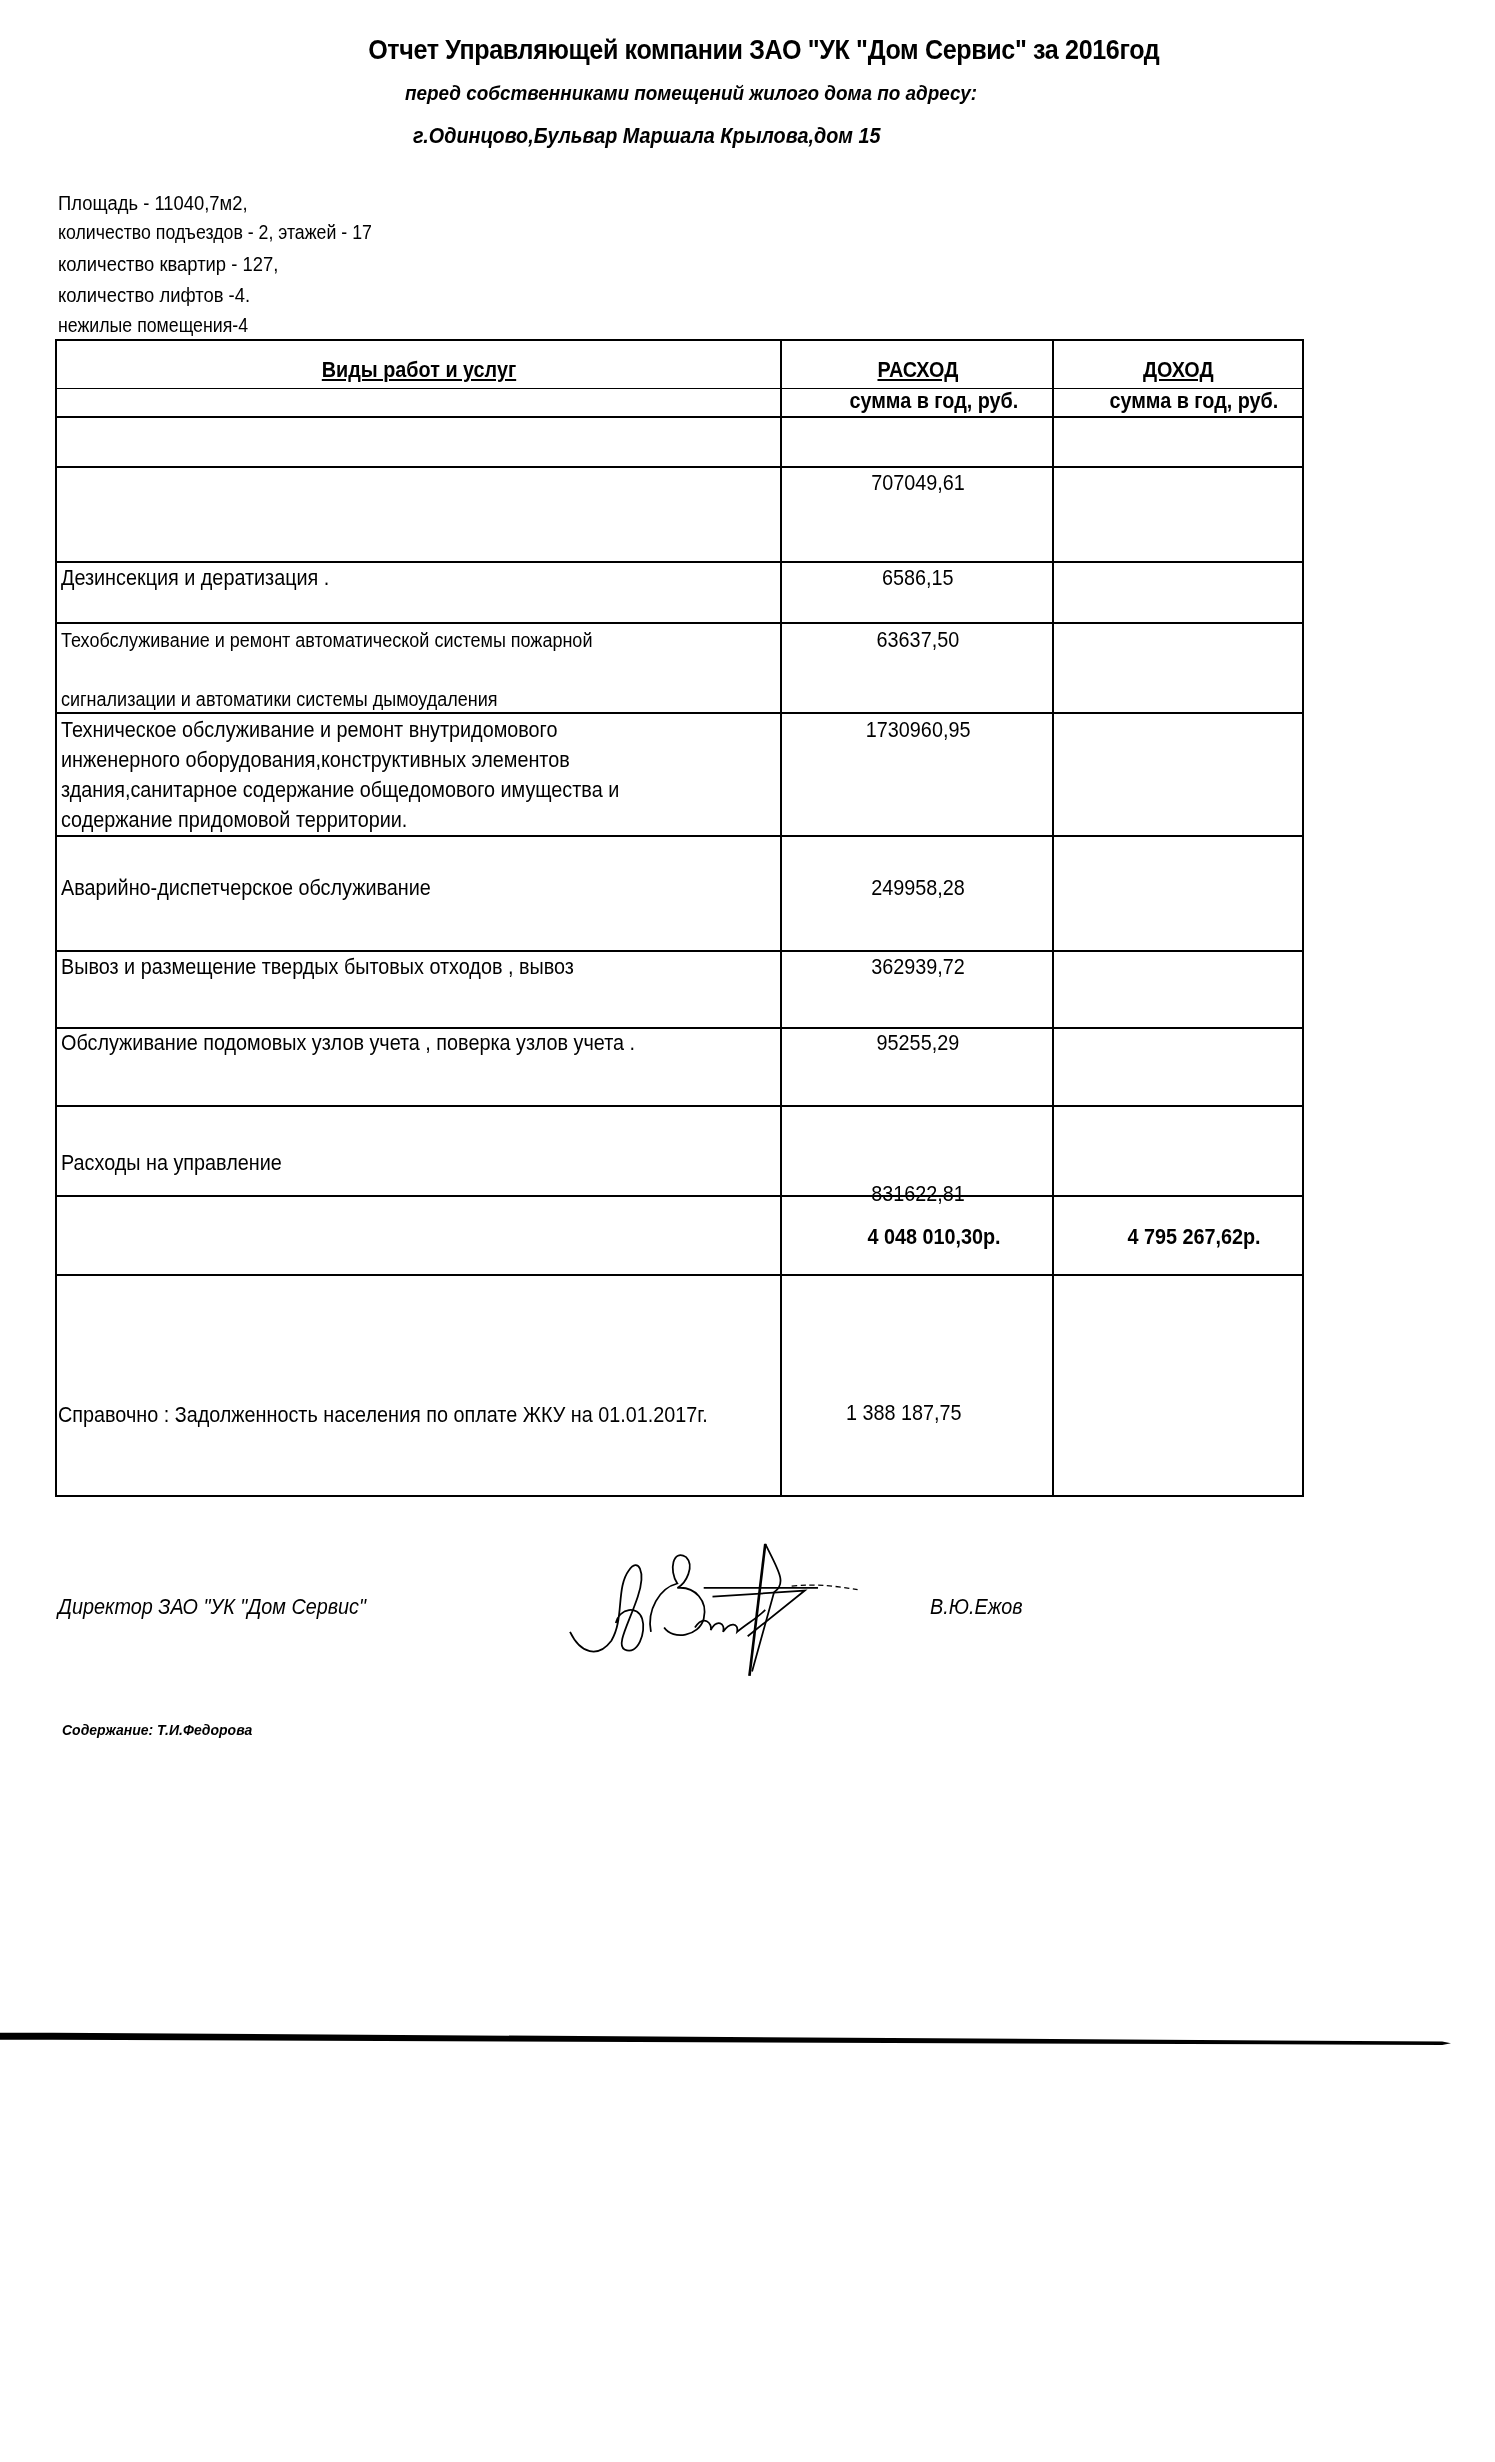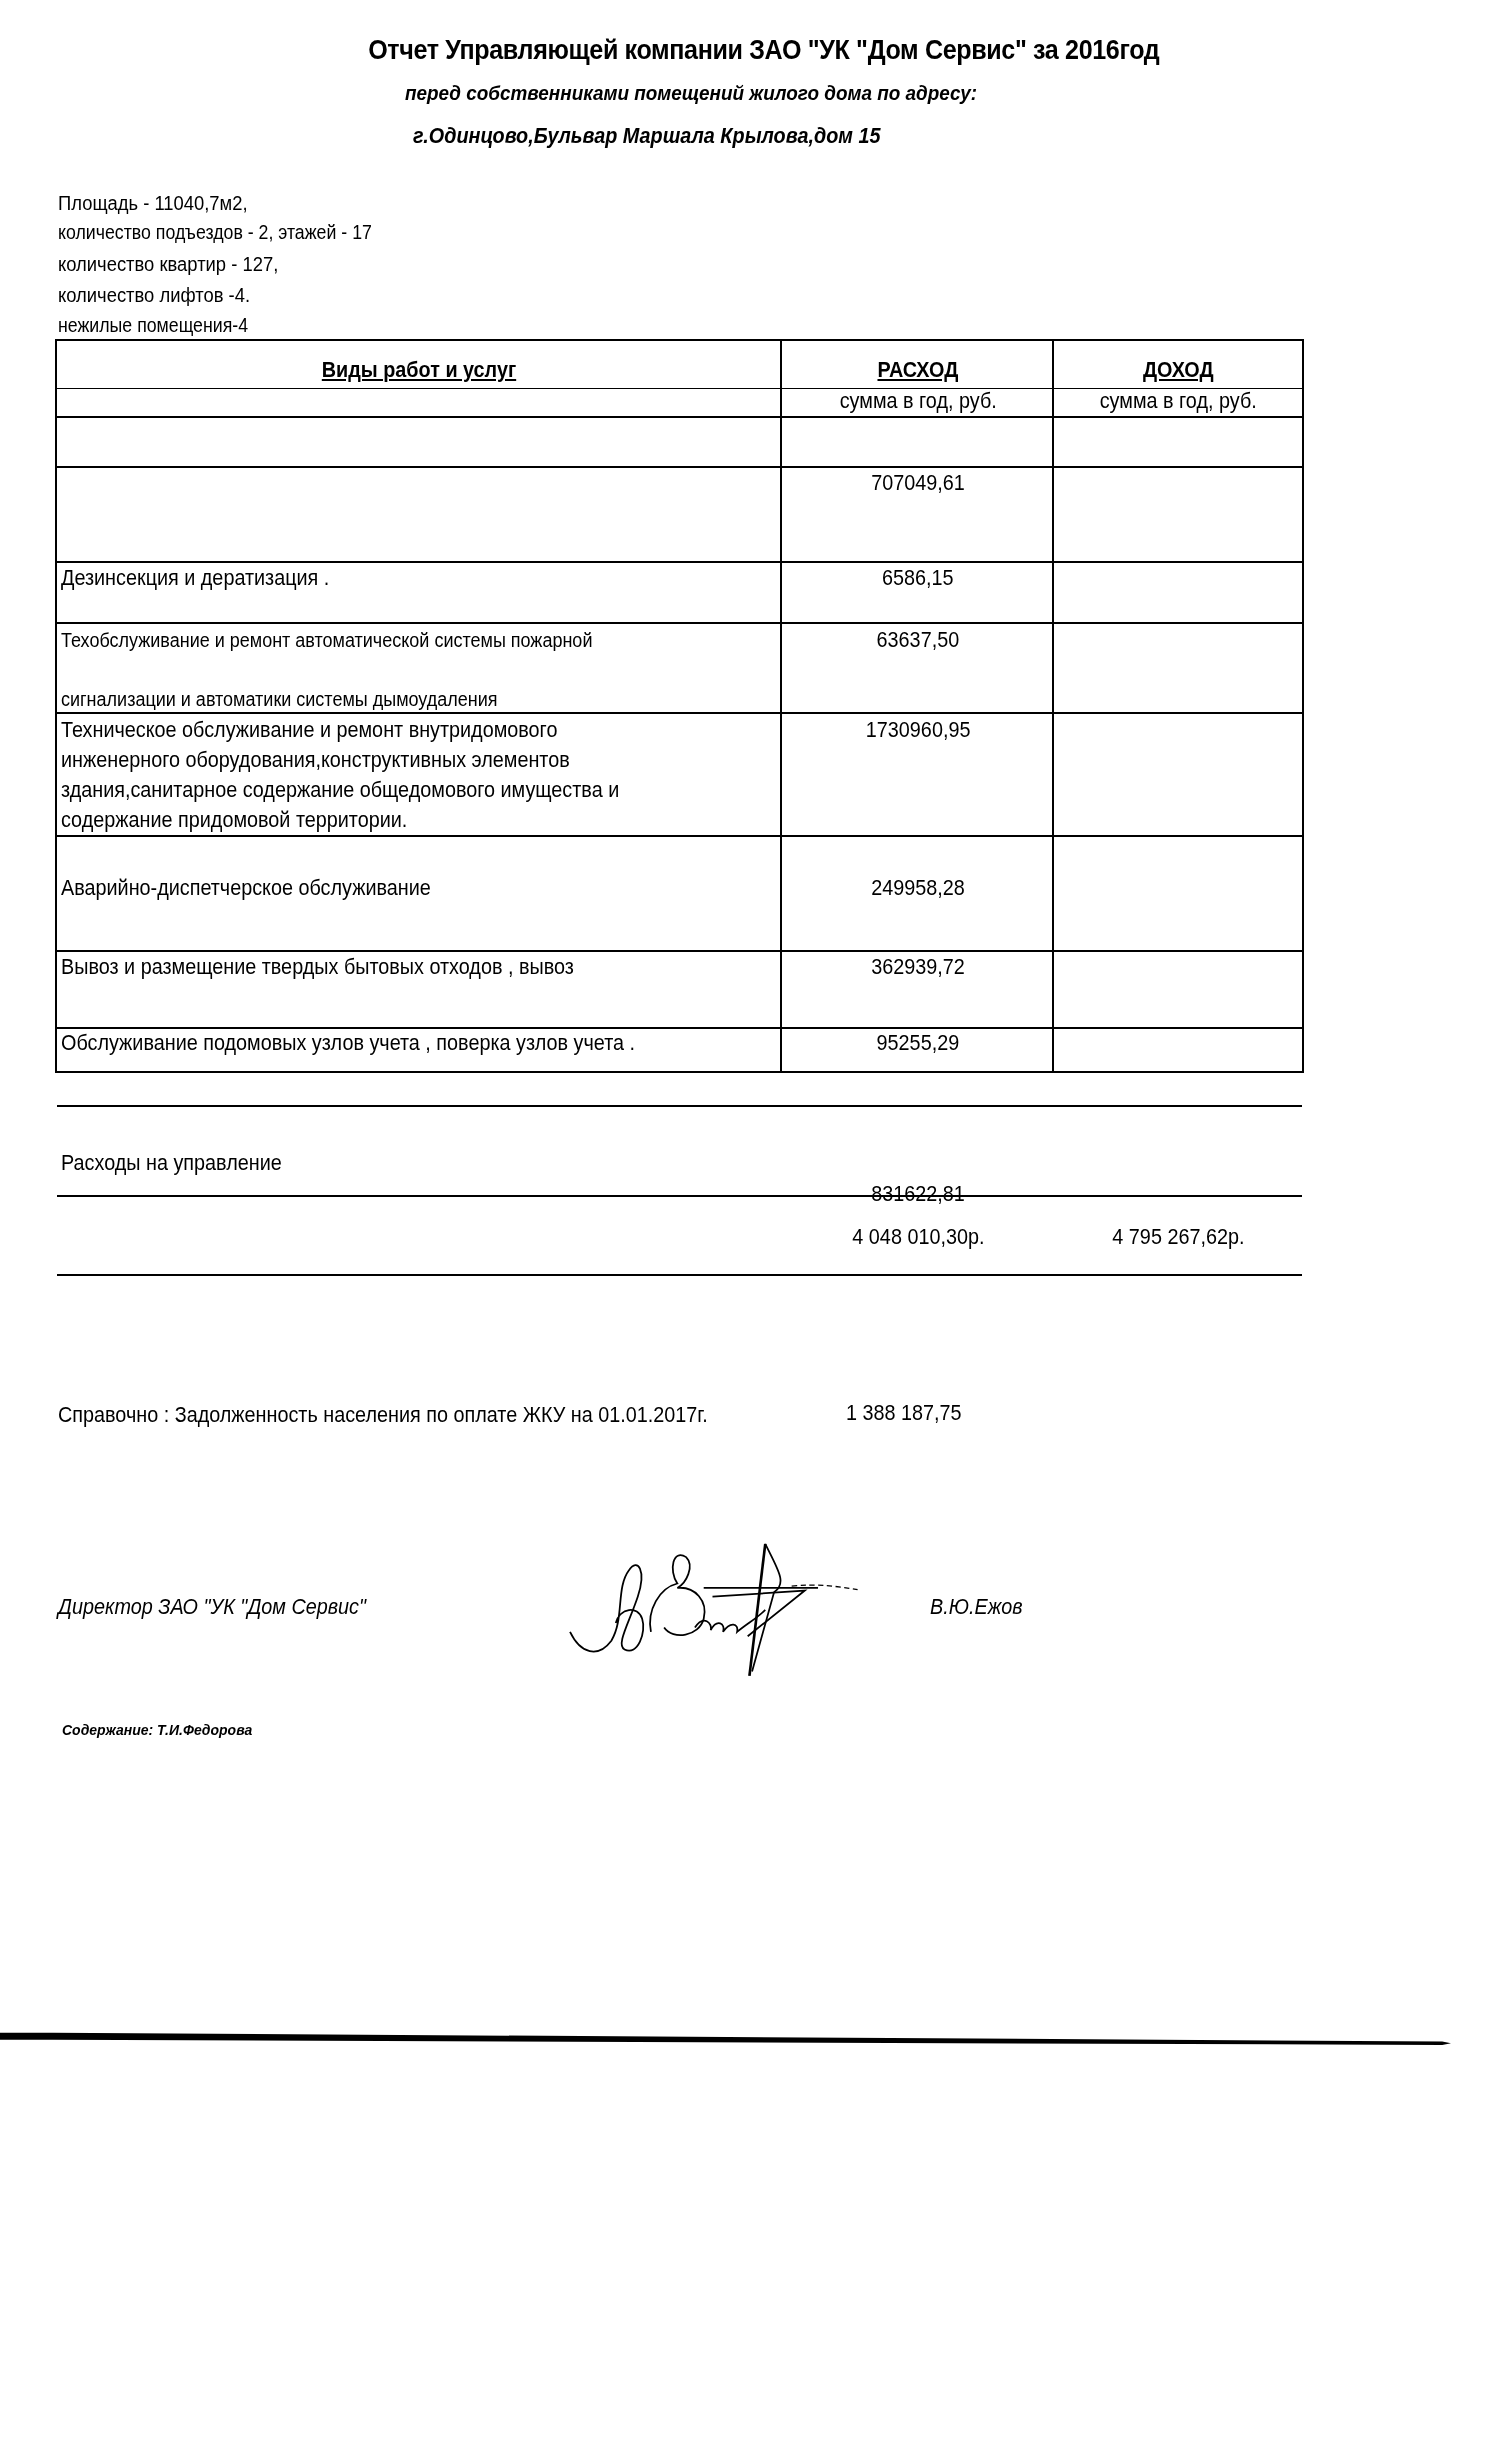--- a/index.html
+++ b/index.html
@@ -7,33 +7,33 @@
          font-family: "Liberation Sans", "DejaVu Sans", sans-serif; color: #000; }
   .abs { position: absolute; white-space: nowrap; }
 
   .title { left: 0; width: 1495px; top: 35px; text-align: center; font-size: 27px; font-weight: bold;
            letter-spacing: -0.4px; transform: scaleX(0.93); padding-left: 35px; box-sizing: border-box; }
   .subtitle { left: 405px; top: 81px; font-size: 21px; font-weight: bold; font-style: italic; transform: scaleX(0.9); transform-origin: left; }
   .address { left: 413px; top: 123px; font-size: 22px; font-weight: bold; font-style: italic; transform: scaleX(0.9); transform-origin: left; }
 
   .info { left: 58px; font-size: 20px; transform: scaleX(0.92); transform-origin: left; }
 
-  .tbl { position: absolute; left: 55px; top: 339px; width: 1249px; height: 734px;
+  .tbl { position: absolute; left: 55px; top: 339px; width: 1249px; height: 1158px;
          border: 2.6px solid #000; box-sizing: border-box; }
   .vline { position: absolute; top: 0; bottom: 0; width: 1.8px; background: #000; }
   .hline { position: absolute; left: 0; right: 0; height: 1.8px; background: #000; }
   .hline.thin { height: 0.9px; }
 
   .cell { position: absolute; font-size: 22px; line-height: 26px; transform-origin: left top; }
   .cell.c1 { left: 3.5px; width: 756px; }
   .cell.c2 { left: 725px; width: 272px; text-align: center; }
   .cell.c3 { left: 996px; width: 250px; text-align: center; }
   .narrow { display: inline-block; transform: scaleX(0.9); transform-origin: left; }
   .narrowc { display: inline-block; transform: scaleX(0.9); }
-  .bold { font-weight: normal; }
+  .bold { font-weight: bold; padding-left: 16px; }
   .hdr { font-weight: bold; font-size: 22px; text-decoration: underline; }
 
   .note { left: 58px; top: 1400px; font-size: 22px; line-height: 30px; transform: scaleX(0.9); transform-origin: left; white-space: normal; width: 756px; }
   .note-val { left: 846px; top: 1400px; font-size: 22px; transform: scaleX(0.9); transform-origin: left; }
 
   .director { left: 58px; top: 1594px; font-size: 22px; font-style: italic; transform: scaleX(0.9); transform-origin: left; }
   .director-name { left: 930px; top: 1594px; font-size: 22px; font-style: italic; transform: scaleX(0.9); transform-origin: left; }
   .signature { left: 563px; top: 1535px; width: 299px; height: 141px; }
 
   .executor { left: 62px; top: 1722px; font-size: 14px; font-style: italic; font-weight: bold; }

